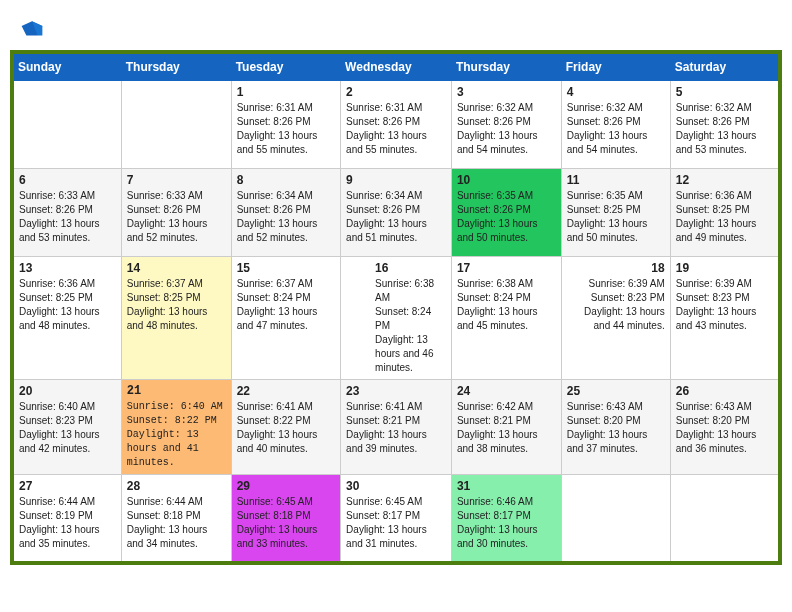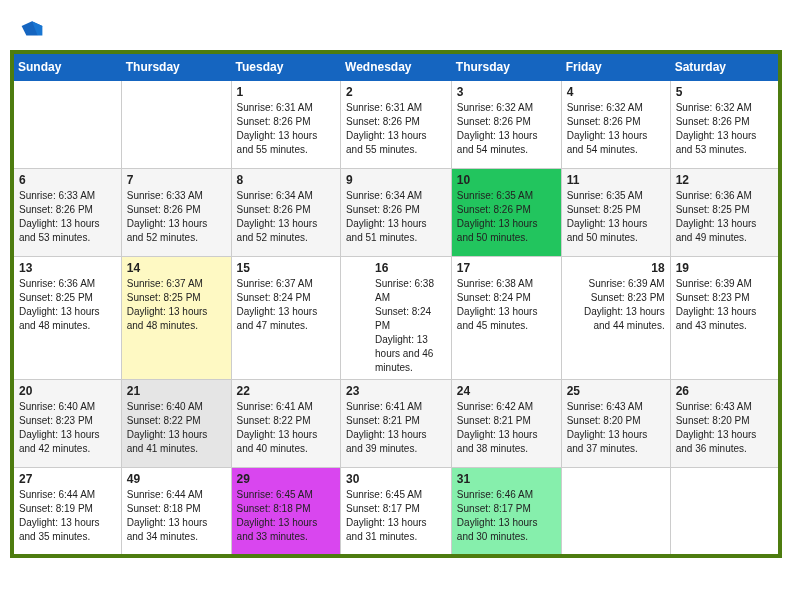--- a/index.html
+++ b/index.html
@@ -255,21 +255,21 @@
 Daylight: 13 hours and 43 minutes.</div>
         </td>
       </tr>
       <tr>
         <td style="background: rgb(245, 245, 245);">
           <span class="day-num">20</span>
           <div class="day-info" style="white-space: pre-line;">Sunrise: 6:40 AM
 Sunset: 8:23 PM
 Daylight: 13 hours and 42 minutes.</div>
         </td>
-        <td style="background: #e5e5e5;">
+        <td style="background: #fdba74; font-family: Liberation Mono, monospace;">
           <span class="day-num">21</span>
           <div class="day-info" style="white-space: pre-line;">Sunrise: 6:40 AM
 Sunset: 8:22 PM
 Daylight: 13 hours and 41 minutes.</div>
         </td>
         <td style="background: rgb(245, 245, 245);">
           <span class="day-num">22</span>
           <div class="day-info" style="white-space: pre-line;">Sunrise: 6:41 AM
 Sunset: 8:22 PM
 Daylight: 13 hours and 40 minutes.</div>
@@ -300,21 +300,21 @@
         </td>
       </tr>
       <tr>
         <td style="background: rgb(255, 255, 255);">
           <span class="day-num">27</span>
           <div class="day-info" style="white-space: pre-line;">Sunrise: 6:44 AM
 Sunset: 8:19 PM
 Daylight: 13 hours and 35 minutes.</div>
         </td>
         <td style="background: rgb(255, 255, 255);">
-          <span class="day-num">49</span>
+          <span class="day-num">28</span>
           <div class="day-info" style="white-space: pre-line;">Sunrise: 6:44 AM
 Sunset: 8:18 PM
 Daylight: 13 hours and 34 minutes.</div>
         </td>
         <td style="background: #d946ef;">
           <span class="day-num">29</span>
           <div class="day-info" style="white-space: pre-line;">Sunrise: 6:45 AM
 Sunset: 8:18 PM
 Daylight: 13 hours and 33 minutes.</div>
         </td>

